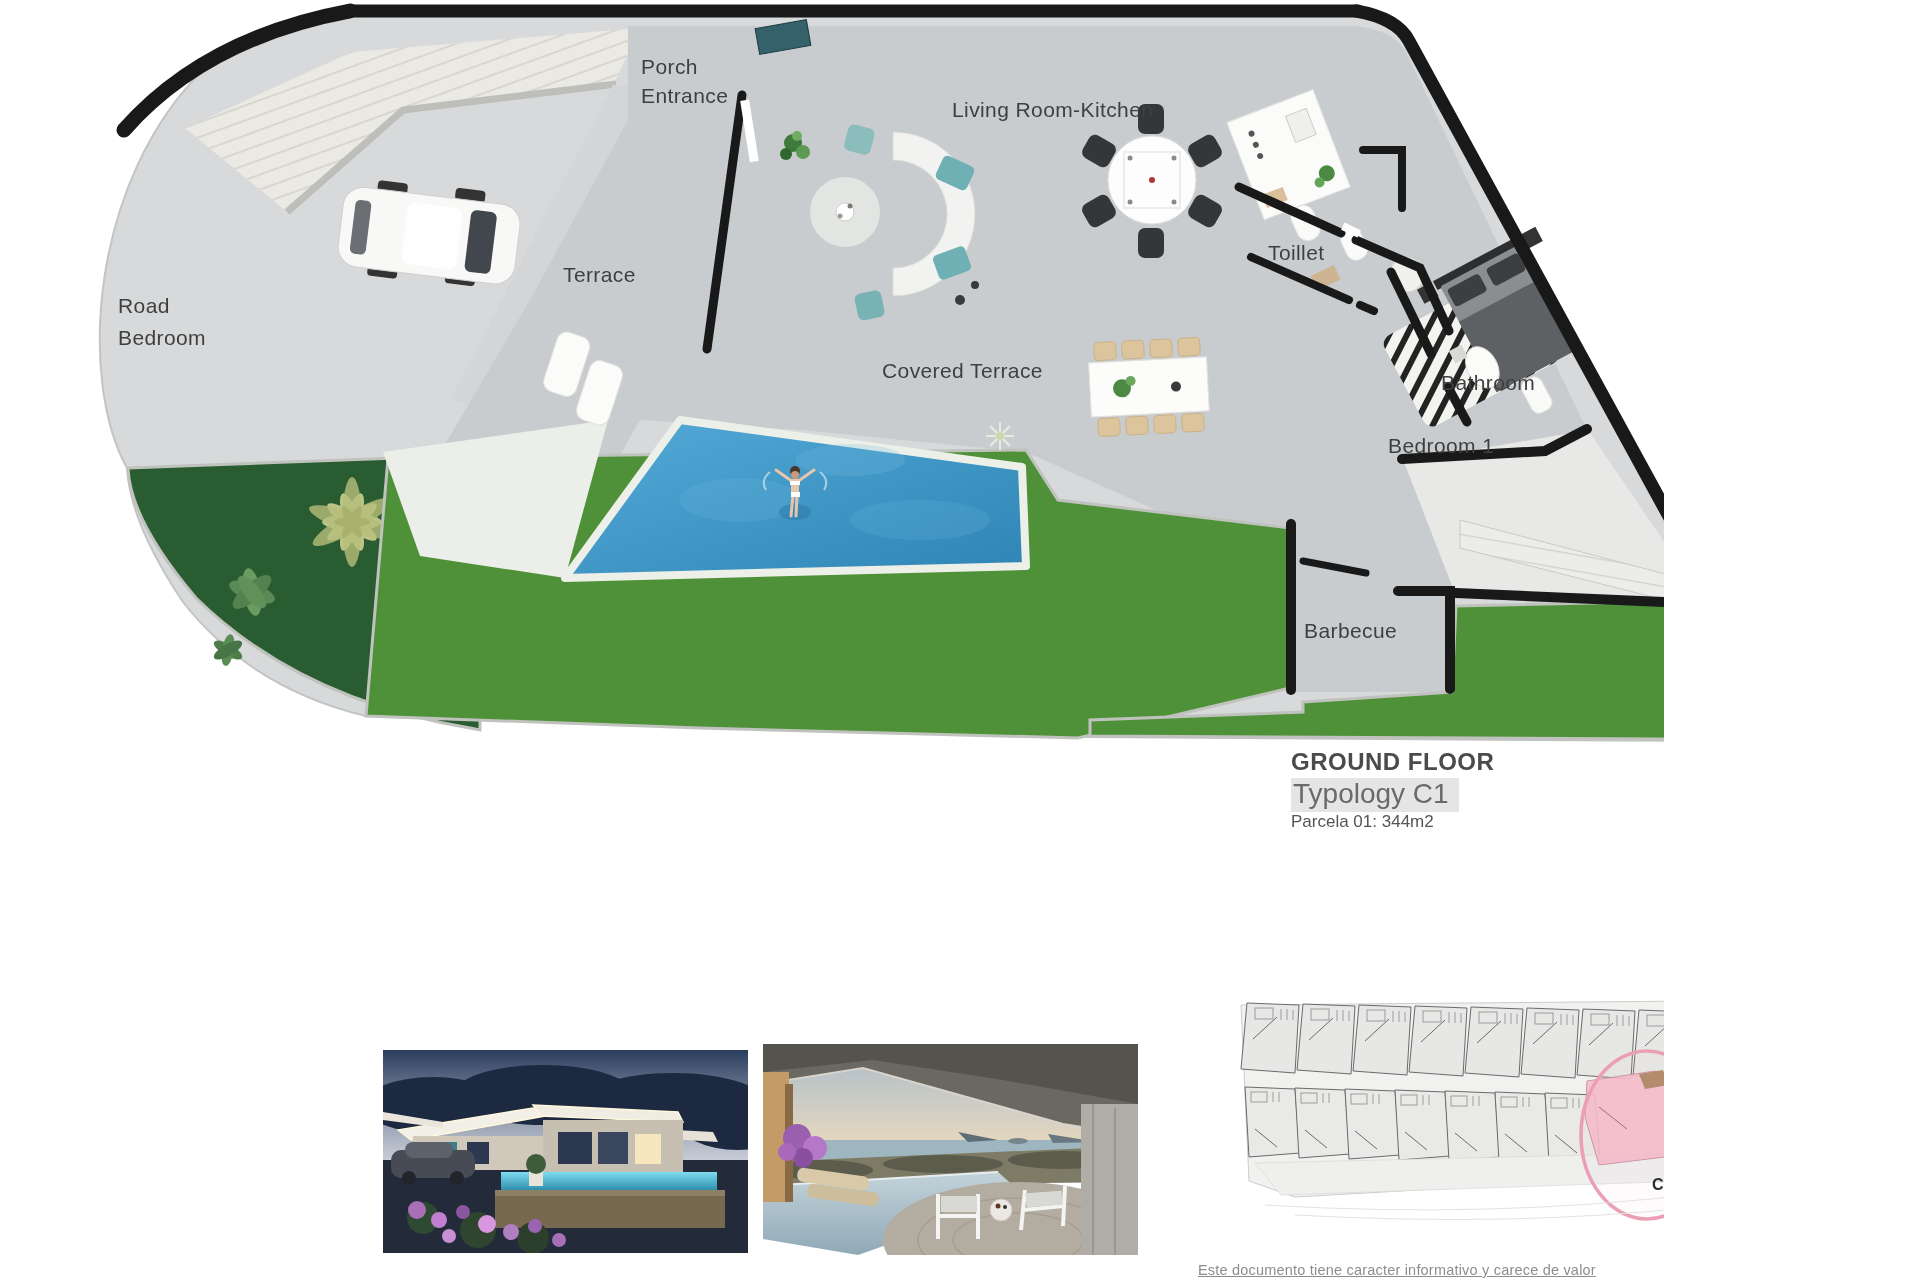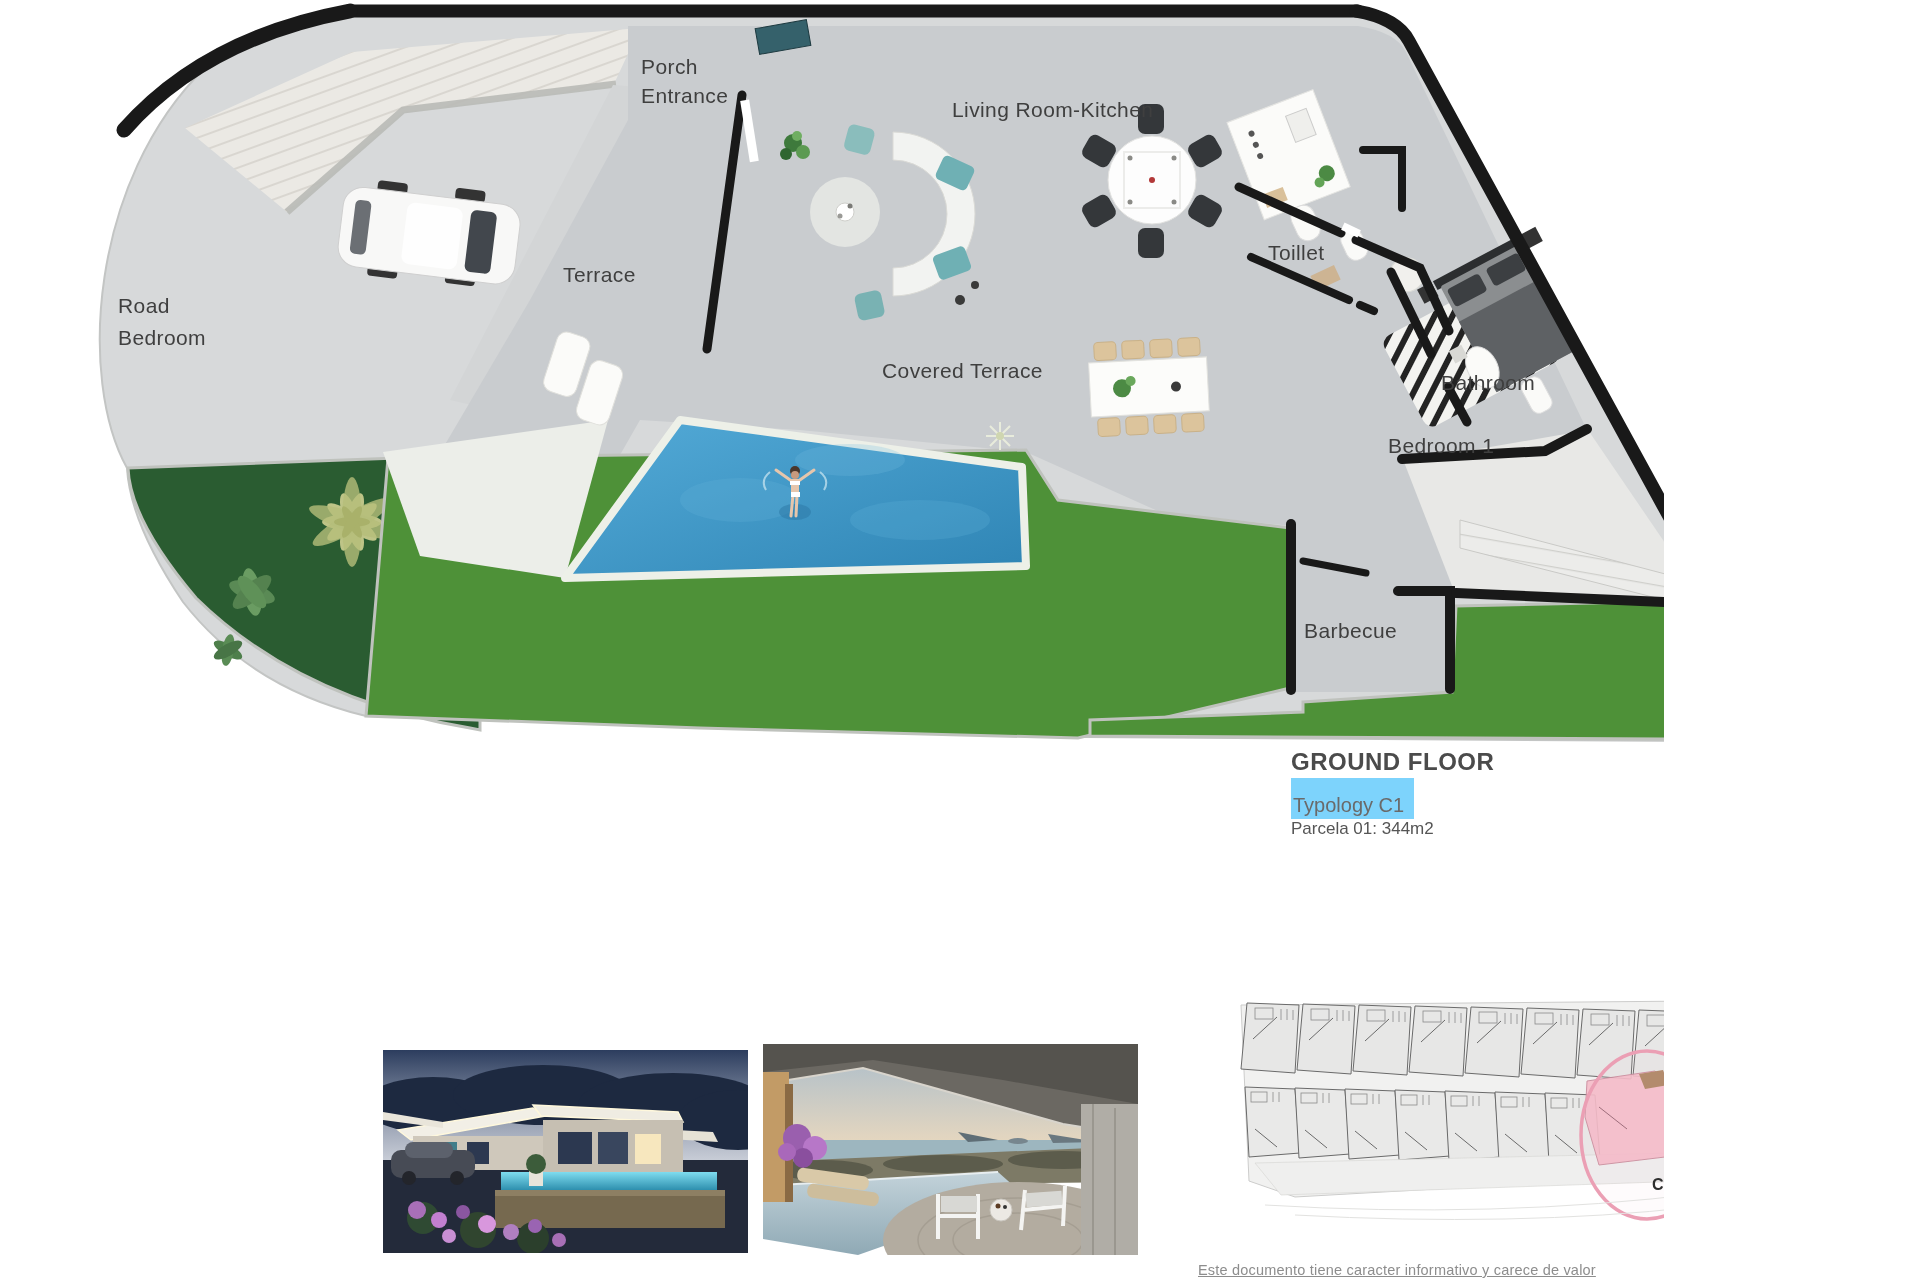--- a/index.html
+++ b/index.html
@@ -3,22 +3,22 @@
 <meta charset="utf-8">
 <style>
   html,body{margin:0;padding:0;background:#ffffff;}
   #canvas{position:relative;width:1664px;height:1280px;background:#ffffff;overflow:hidden;
           font-family:"Liberation Sans", sans-serif;}
   .lbl{position:absolute;color:#3f3f3f;font-size:21px;letter-spacing:.4px;line-height:29px;
        white-space:pre-line;font-weight:400;}
   .plansvg{position:absolute;left:0;top:0;}
   #title-block{position:absolute;left:1291px;top:748px;}
   .tb-floor{font-size:24px;color:#4b4b4b;font-weight:600;letter-spacing:.5px;}
-  .tb-typ{display:inline-block;font-size:20px;color:#6a6a6a;background:#7dd3fc;
-          padding:16px 10px 2px 2px;margin-top:2px;}
+  .tb-typ{display:inline-block;font-size:28px;color:#6a6a6a;background:#e5e5e5;
+          padding:0 10px 2px 2px;margin-top:2px;}
   .tb-parcel{font-size:17px;color:#555;}
   .photo{position:absolute;overflow:hidden;}
   #siteplan{position:absolute;left:1235px;top:995px;}
   #c1-label{position:absolute;left:1652px;top:1176px;font-size:16px;font-weight:700;color:#2e2e2e;}
   #disclaimer{position:absolute;left:1198px;top:1262px;font-size:14.5px;color:#8d8d8d;letter-spacing:.2px;text-decoration:underline;}
 </style>
 </head>
 <body>
 
 <div id="canvas">

